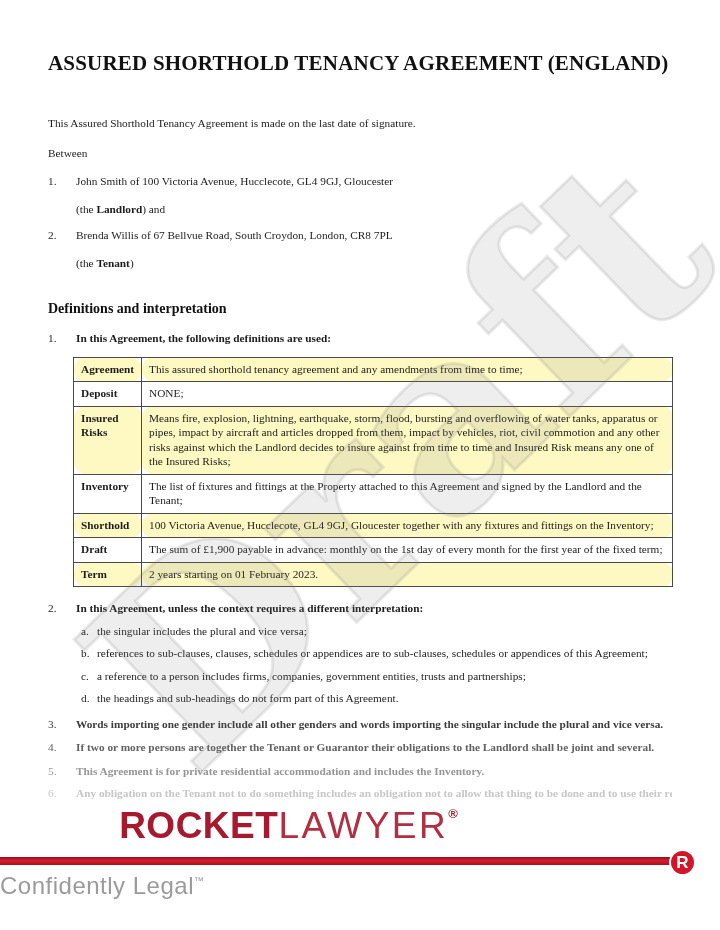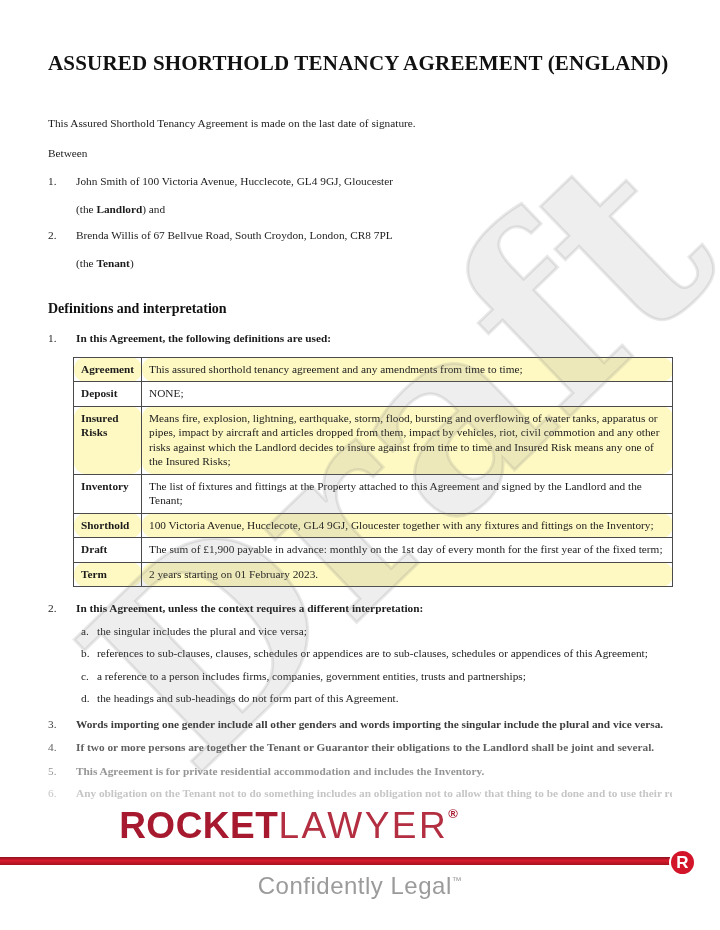--- a/index.html
+++ b/index.html
@@ -83,21 +83,21 @@
     background:linear-gradient(180deg,#8e1220 0%, #d91b2e 45%, #a5121f 100%);
   }
   .brand-badge {
     position:absolute; top:849px; left:669px; width:27px; height:27px;
     border-radius:50%; background:#d3152a; color:#fff;
     font-family:"Liberation Sans", sans-serif; font-weight:bold; font-size:17px;
     display:flex; align-items:center; justify-content:center;
     border:2px solid #fff;
   }
   .brand-tagline {
-    position:absolute; top:873px; left:0; width:720px; text-align:center;
+    position:absolute; top:873px; left:0; width:720px; 
     font-family:"Liberation Sans", sans-serif; font-size:24px; font-weight:400;
     letter-spacing:0.5px; color:#9b9b9b;
   }
   .brand-tm { font-size:10px; vertical-align:10px; color:#9b9b9b; }
 </style>
 </head>
 <body>
 
 <div class="page">
 

